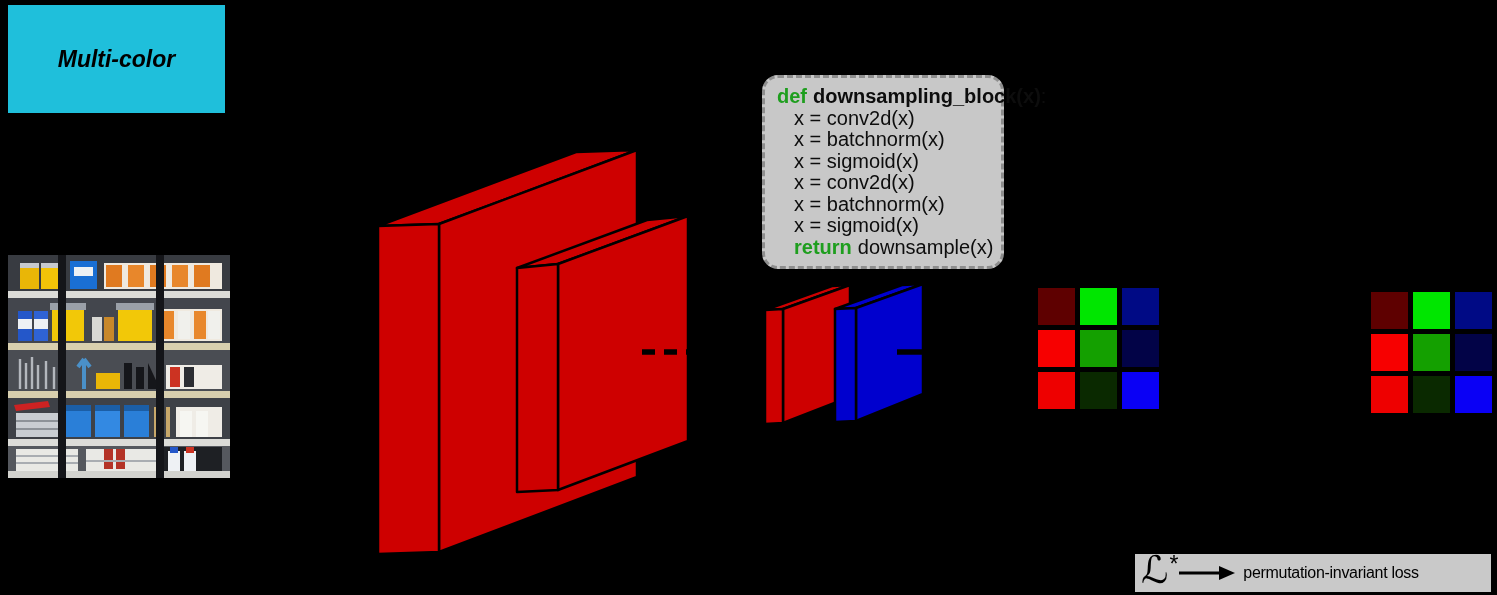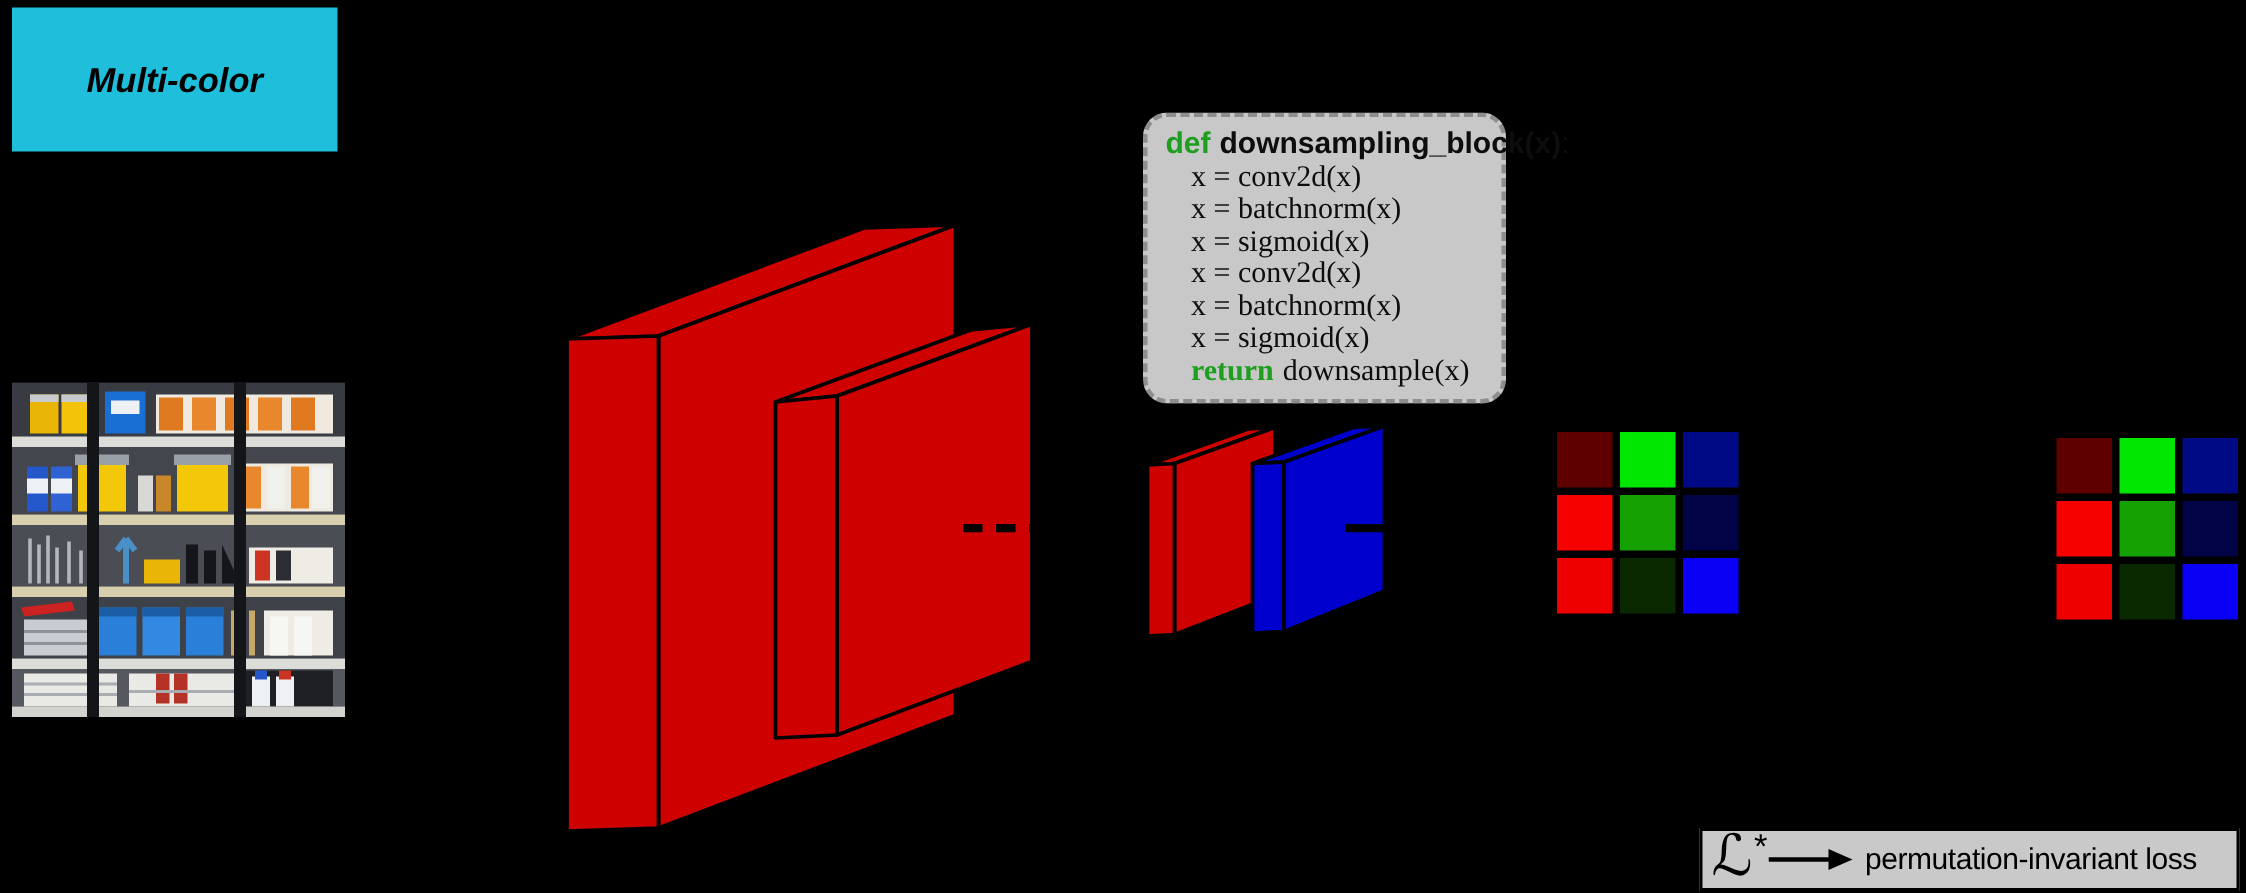--- a/index.html
+++ b/index.html
@@ -2,56 +2,56 @@
 <html style="--background: #000000; --title-bg: #1FBFDB; --block-red: #CE0000; --block-blue: #0000CE; --outline: #000000; --code-bg: #C8C8C8; --keyword-green: #1E9E1E; --loss-bg: #C9C9C9;"><head>
 <meta charset="utf-8">
 <style>
   html,body{margin:0;padding:0;background:#000;}
   #canvas{
     position:relative;width:1497px;height:595px;background:var(--background,#000);
     overflow:hidden;font-family:"Liberation Sans",sans-serif;
   }
   
   .title-box{
-    position:absolute;left:8px;top:5px;width:217px;height:96px;
+    position:absolute;left:8px;top:5px;width:217px;height:108px;
     background:var(--title-bg,#1fbfdb);
     display:flex;flex-direction:column;justify-content:center;align-items:center;
     color:#000;font-weight:bold;font-style:italic;font-size:23px;line-height:27px;
     text-align:center;
   }
   
   .photo{position:absolute;left:8px;top:255px;width:222px;height:223px;}
   
   .blocks-svg{position:absolute;left:0;top:0;width:1497px;height:595px;}
   .blocks-svg polygon{stroke:var(--outline,#000);stroke-width:2.5;stroke-linejoin:round;}
   
   .code-box{
     position:absolute;left:762px;top:75px;width:242px;height:194px;box-sizing:border-box;
     background:var(--code-bg,#c8c8c8);border:3px dashed #8e8e8e;border-radius:16px;
     padding:8px 4px 6px 12px;color:#0d0d0d;
     font-size:20px;line-height:21.5px;white-space:nowrap;
   }
-  .code-line.indent{padding-left:17px;font-family:Liberation Serif, serif;}
+  .code-line.indent{padding-left:17px;}
   .kw{color:var(--keyword-green,#1e9e1e);font-weight:bold;}
   .sig{font-weight:bold;margin-left:.3em;}
   .after-kw{margin-left:.3em;}
   
   .feature-grid{position:absolute;display:grid;grid-template-columns:repeat(3,37px);grid-auto-rows:37px;gap:5px;}
   #grid-pred{left:1038px;top:288px;}
   #grid-target{left:1371px;top:292px;}
   
   .loss-box{
     position:absolute;left:1133px;top:552px;width:360px;height:42px;box-sizing:border-box;
     background:var(--loss-bg,#c9c9c9);border:2px solid #000;
     display:flex;align-items:center;padding:0 4px 0 6px;color:#000;
   }
   .loss-symbol{font-family:"DejaVu Serif","DejaVu Sans",serif;font-style:italic;font-size:38px;line-height:1;margin-top:-6px;}
   .loss-sup{font-size:23px;position:relative;top:-9px;left:1px;}
   .loss-arrow{margin:0 2px 0 2px;}
-  .loss-label{font-size:20px;letter-spacing:-0.3px;margin-left:6px;white-space:nowrap;}
+  .loss-label{font-size:16px;letter-spacing:-0.3px;margin-left:6px;white-space:nowrap;}
 </style>
 </head>
 <body>
 
 <div id="canvas">
 
   <div class="title-box">
     <div>Multi-color</div>
   </div>
 

